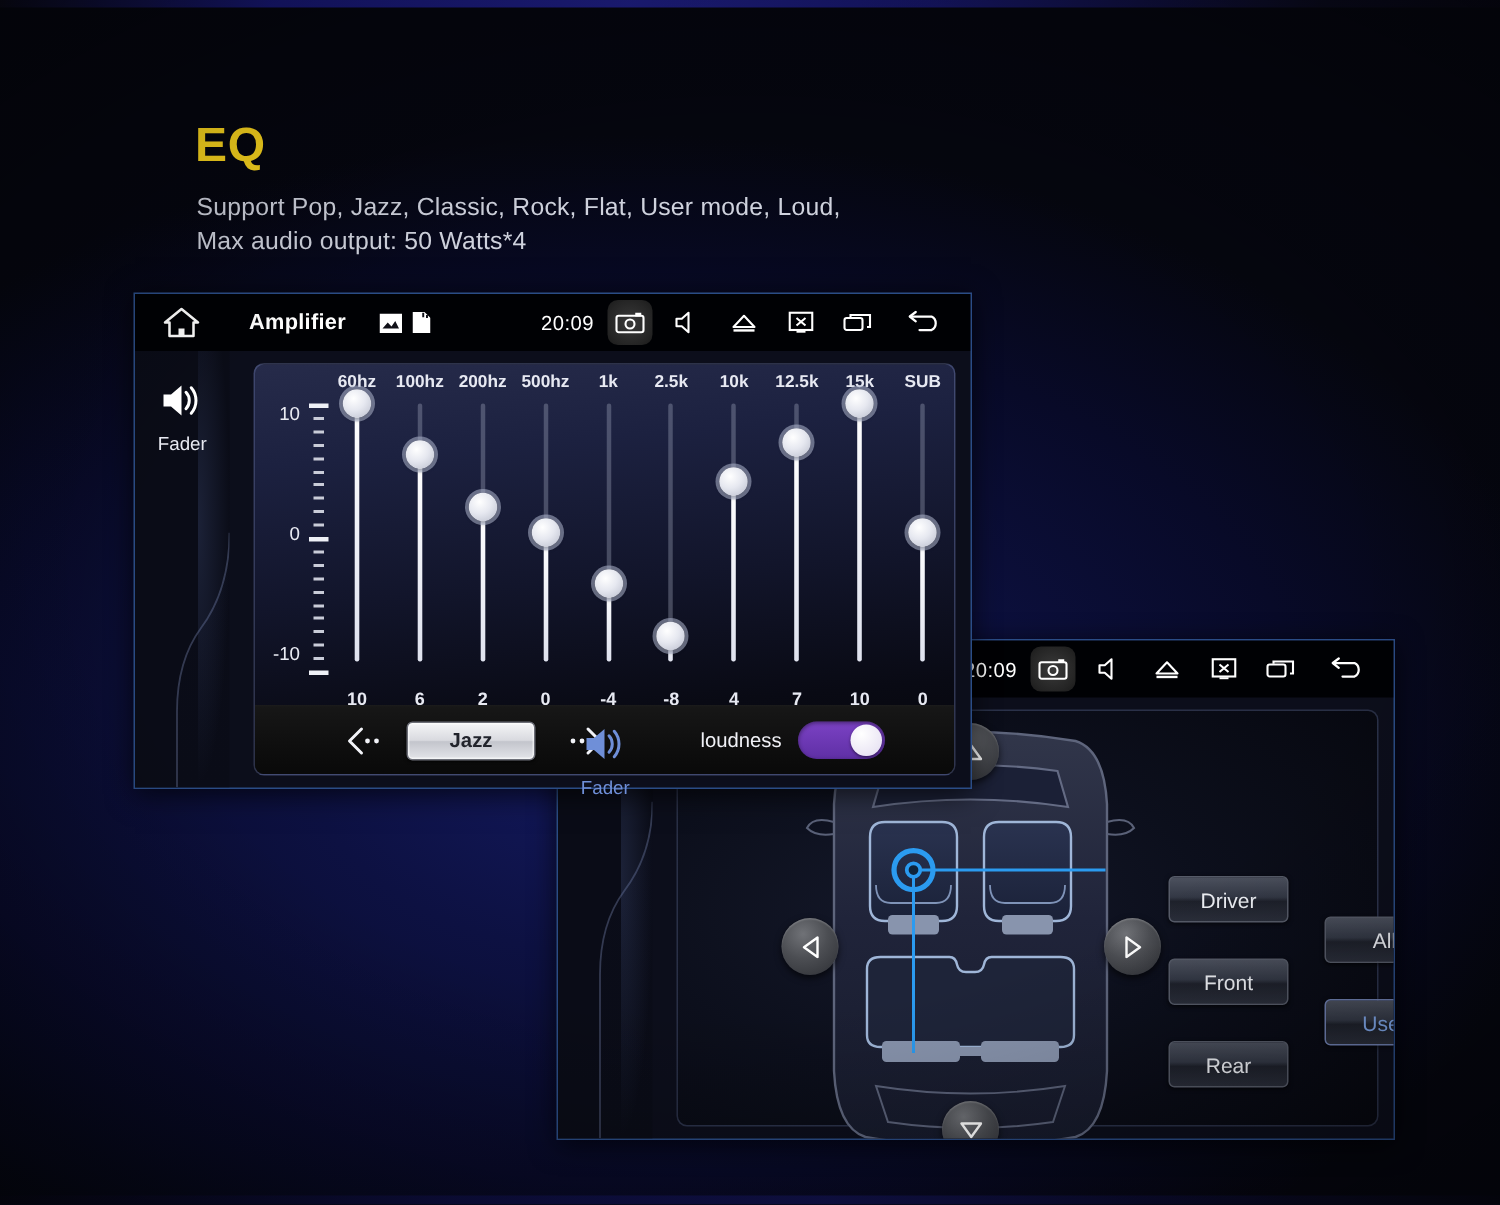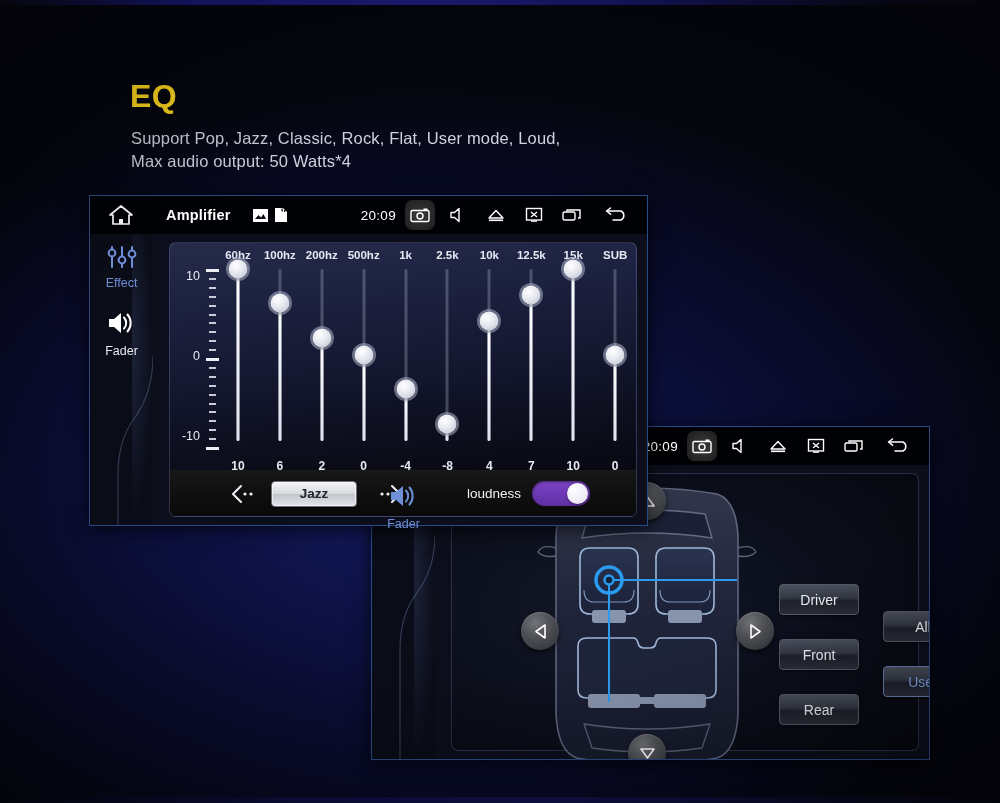--- a/index.html
+++ b/index.html
@@ -396,33 +396,20 @@
       </div>
     </div>
   </div>
 
   <div class="rail">
     <svg class="rail-curve" viewBox="0 0 63 293" preserveAspectRatio="none">
       <path d="M63 0 L63 122 Q63 160 44 186 Q28 208 28 242 L28 293 L0 293 L0 0 Z" fill="#0a0c17"></path>
       <path d="M63 122 Q63 160 44 186 Q28 208 28 242 L28 293" fill="none" stroke="rgba(150,165,215,.30)" stroke-width="1.2"></path>
     </svg>
 
-    <div class="rail-item active">
-      <svg width="32" height="22" viewBox="0 0 32 22">
-        <g stroke="#6f8fd8" stroke-width="2" stroke-linecap="round">
-          <line x1="6" y1="1" x2="6" y2="21"></line>
-            <line x1="16" y1="1" x2="16" y2="21"></line>
-            <line x1="26" y1="1" x2="26" y2="21"></line>
-        </g>
-        <circle cx="6" cy="7" r="3.4" fill="#0a0c17" stroke="#6f8fd8" stroke-width="2"></circle>
-        <circle cx="16" cy="14" r="3.4" fill="#0a0c17" stroke="#6f8fd8" stroke-width="2"></circle>
-        <circle cx="26" cy="8" r="3.4" fill="#0a0c17" stroke="#6f8fd8" stroke-width="2"></circle>
-      </svg>
-      <div class="rail-label">Effect</div>
-    </div>
     <div class="rail-sep"></div>
     <div class="rail-item idle" style="padding-top:9px;">
       <svg width="32" height="26" viewBox="0 0 32 26">
         <path d="M3 9h5l7-6v20l-7-6H3z" fill="#ffffff"></path>
         <path d="M18 7.5a8 8 0 010 11M21.5 4.5a13 13 0 010 17" fill="none" stroke="#ffffff" stroke-width="2" stroke-linecap="round"></path>
       </svg>
       <div class="rail-label">Fader</div>
     </div>
   </div>
 

